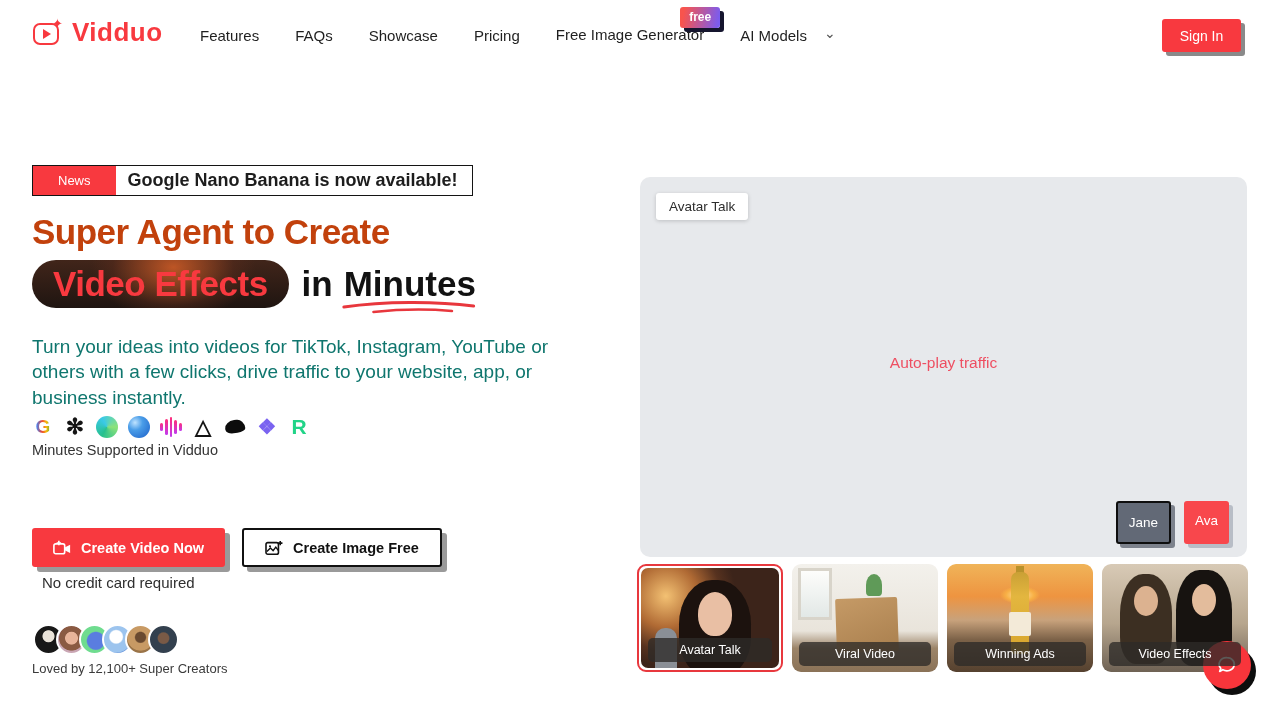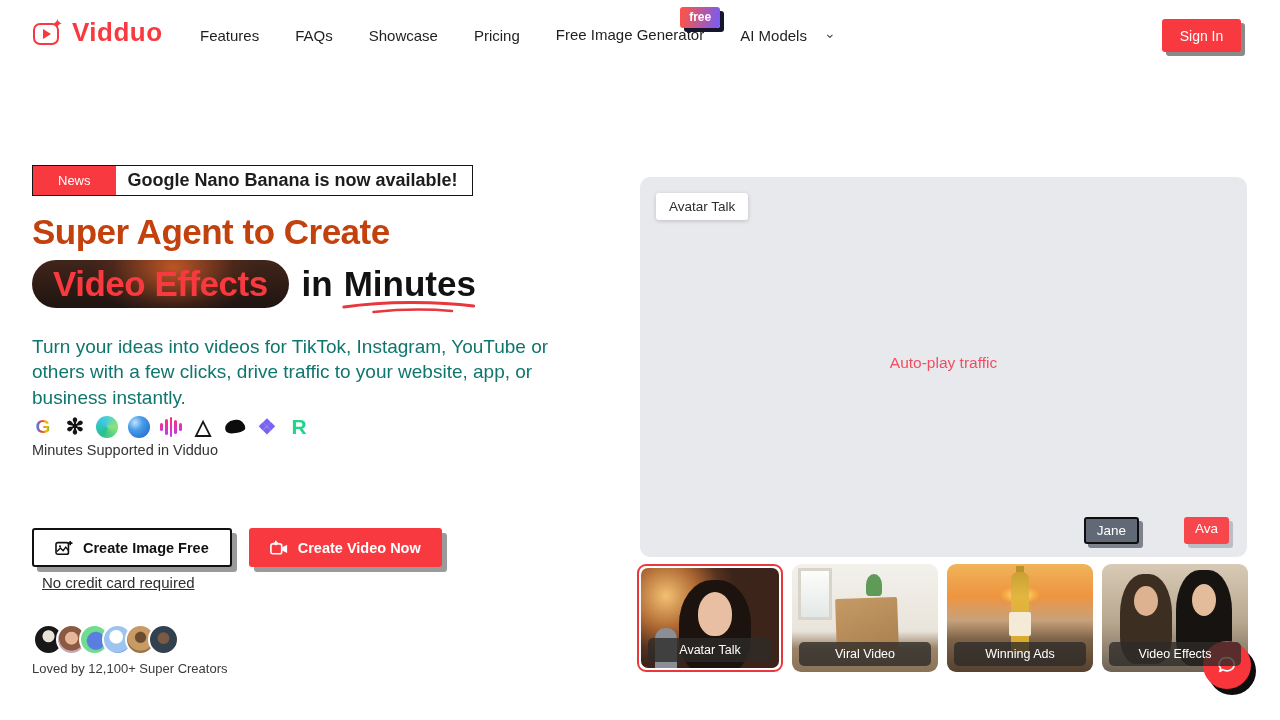--- a/index.html
+++ b/index.html
@@ -52,39 +52,39 @@
   .mi-rabbit { position:relative; }
   .mi-rabbit::before { content:""; position:absolute; left:1px; top:4px; width:20px; height:13px; background:#0c0c0c; border-radius:62% 48% 52% 48% / 70% 90% 35% 45%; transform:rotate(-8deg); }
   .mi-knot { color:#7a63f0; font-size:21px; }
   .mi-r { color:#21d488; font-size:21px; font-weight:800; }
   .models-caption { position:absolute; left:32px; top:442px; font-size:14.5px; color:#333; }
 
   .cta-row { position:absolute; left:32px; top:528px; display:flex; gap:17px; }
   .btn { display:flex; align-items:center; gap:10px; height:39px; padding:0 21px; font-size:14.5px; font-weight:700; font-family:"Liberation Sans",sans-serif; border-radius:3px; cursor:pointer; }
   .btn-primary { background:#f8393f; color:#fff; border:none; box-shadow:5px 5px 0 #9a9a9a; }
   .btn-secondary { background:#fff; color:#111; border:2px solid #111; box-shadow:5px 5px 0 #9a9a9a; }
-  .no-credit { position:absolute; left:42px; top:574px; font-size:15px; color:#2e2e2e;text-decoration:underline; }
+  .no-credit { position:absolute; left:42px; top:574px; font-size:15px; color:#2e2e2e; }
 
   .avatars { position:absolute; left:33px; top:624px; display:flex; }
   .avatar { width:31px; height:31px; border-radius:50%; border:2px solid #fff; margin-left:-8px; }
   .avatar:first-child { margin-left:0; }
   .av1 { background:radial-gradient(circle at 50% 38%, #e9e2d8 0 26%, #181818 30%); }
   .av2 { background:radial-gradient(circle at 50% 45%, #e8b49a 0 30%, #8a5a42 34% 60%, #caa6b4 64%); }
   .av3 { background:radial-gradient(circle at 55% 55%, #5a7de0 0 40%, #6fdc8f 46%); }
   .av4 { background:radial-gradient(circle at 45% 40%, #ffffff 0 28%, #9cc4ee 34% 70%, #5a8ad8 75%); }
   .av5 { background:radial-gradient(circle at 50% 42%, #6a4a30 0 24%, #c89a64 30% 62%, #9a7448 66%); }
   .av6 { background:radial-gradient(circle at 50% 45%, #7a5a46 0 26%, #33404e 32%); }
   .loved-by { position:absolute; left:32px; top:661px; font-size:13px; color:#3a3a3a; }
 
   
   .preview { position:absolute; left:640px; top:177px; width:607px; height:380px; background:#e7e9ec; border-radius:10px; }
   .preview-tag { position:absolute; left:16px; top:16px; background:#fff; color:#2d2d2d; font-size:13.5px; padding:6px 13px; border-radius:3px; box-shadow:0 1px 4px rgba(0,0,0,0.18); }
   .preview-status { position:absolute; left:0; right:0; top:177px; text-align:center; color:#ee4f62; font-size:15.5px; }
   .speakers { position:absolute; right:18px; bottom:13px; display:flex; gap:13px; }
-  .spk { font-size:13.5px; padding:4px 11px; border-radius:3px; color:#fff; cursor:pointer;margin-left:32px; }
+  .spk { font-size:13.5px; padding:12px 11px; border-radius:3px; color:#fff; cursor:pointer; }
   .spk-jane { background:#626976; border:2px solid #0e0e0e; box-shadow:4px 4px 0 #7d828c; }
   .spk-ava { background:#f8474c; box-shadow:4px 4px 0 #b8bdc6; }
 
   
   .thumbs { position:absolute; left:637px; top:564px; width:611px; display:flex; gap:9px; }
   .thumb { position:relative; width:146px; height:108px; border-radius:9px; overflow:hidden; cursor:pointer; flex:none; }
   .thumb.selected { border:2px solid #e8383e; padding:2px; background:#fff; overflow:visible; }
   .thumb-art { position:absolute; inset:0; border-radius:7px; overflow:hidden; }
   .thumb.selected .thumb-art { position:relative; width:100%; height:100%; }
   .thumb-label { position:absolute; left:7px; right:7px; bottom:6px; background:rgba(45,42,40,0.78); color:#fff; font-size:12.5px; text-align:center; padding:5px 0; border-radius:5px; z-index:3; }
@@ -181,37 +181,37 @@
         <i></i>
       </span>
     <span class="mi mi-triangle">△</span>
     <span class="mi mi-rabbit"></span>
     <span class="mi mi-knot">❖</span>
     <span class="mi mi-r">R</span>
   </div>
   <div class="models-caption">Minutes Supported in Vidduo</div>
 
   <div class="cta-row">
+    <button class="btn btn-primary">
+      <svg width="18" height="15" viewBox="0 0 20 16">
+        <rect x="1" y="4" width="12" height="11" rx="2" fill="none" stroke="#fff" stroke-width="1.8"></rect>
+        <path d="M13 8 L19 5 V14 L13 11 Z" fill="#fff"></path>
+        <path d="M4 1 h5 M6.5 -1.5 v5" stroke="#fff" stroke-width="1.8" transform="translate(0,2)"></path>
+      </svg>
+      <span>Create Video Now</span>
+    </button>
     <button class="btn btn-secondary">
       <svg width="18" height="16" viewBox="0 0 20 18">
         <rect x="1" y="3" width="14" height="13" rx="2" fill="none" stroke="#111" stroke-width="1.8"></rect>
         <path d="M2 13 L6 9 L9 12 L12 8 L15 12" fill="none" stroke="#111" stroke-width="1.6"></path>
         <circle cx="5.5" cy="7" r="1.2" fill="#111"></circle>
         <path d="M17 1 v5 M14.5 3.5 h5" stroke="#111" stroke-width="1.8"></path>
       </svg>
       <span>Create Image Free</span>
     </button>
-    <button class="btn btn-primary">
-      <svg width="18" height="15" viewBox="0 0 20 16">
-        <rect x="1" y="4" width="12" height="11" rx="2" fill="none" stroke="#fff" stroke-width="1.8"></rect>
-        <path d="M13 8 L19 5 V14 L13 11 Z" fill="#fff"></path>
-        <path d="M4 1 h5 M6.5 -1.5 v5" stroke="#fff" stroke-width="1.8" transform="translate(0,2)"></path>
-      </svg>
-      <span>Create Video Now</span>
-    </button>
   </div>
   <div class="no-credit">No credit card required</div>
 
   <div class="avatars">
     <span class="avatar av1"></span>
     <span class="avatar av2"></span>
     <span class="avatar av3"></span>
     <span class="avatar av4"></span>
     <span class="avatar av5"></span>
     <span class="avatar av6"></span>

